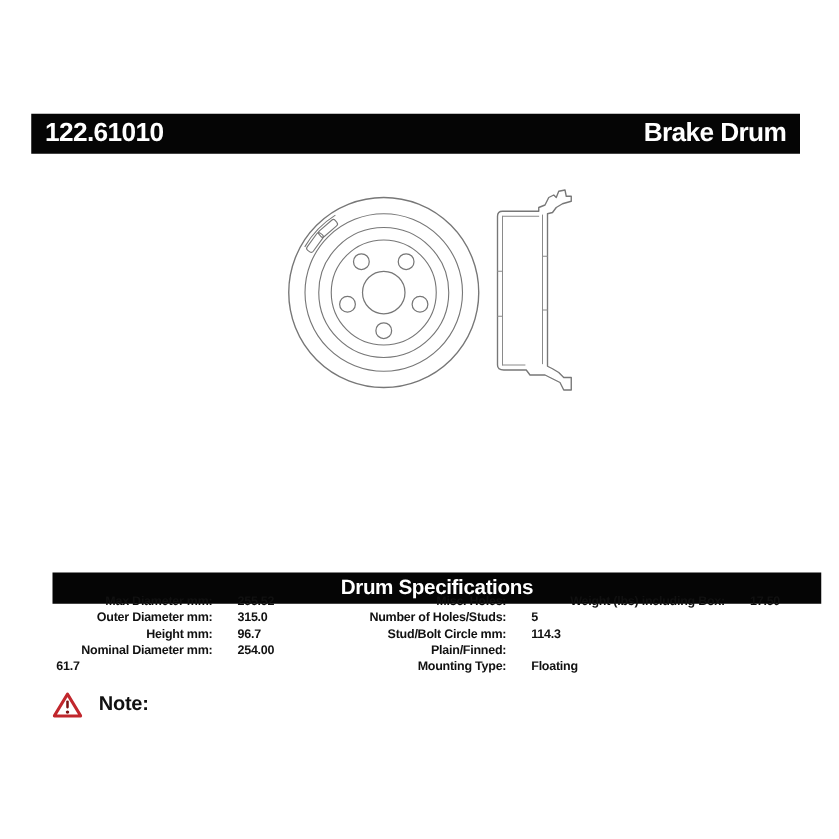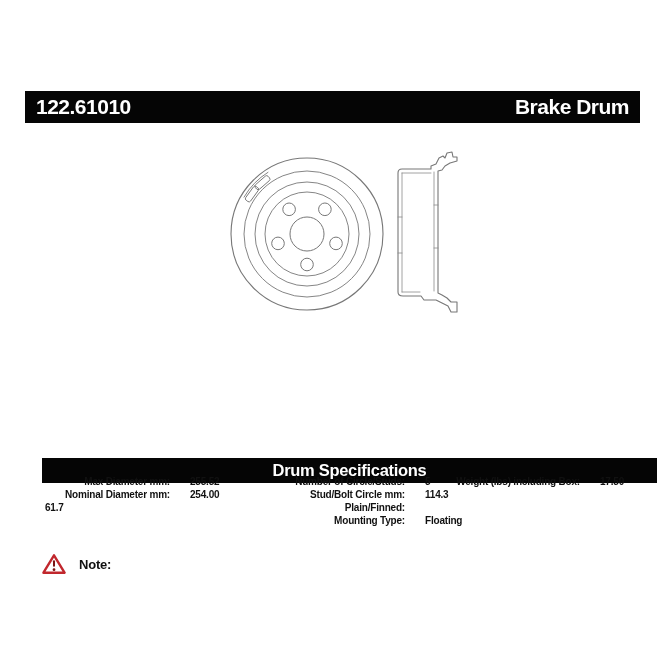--- a/index.html
+++ b/index.html
@@ -33,21 +33,21 @@
     font-size: 10px; font-weight: bold; letter-spacing: -0.2px; white-space: nowrap; align-items: center;
   }
   .spec-row .lbl { text-align: right; flex: none; }
   .spec-col-1 .lbl { width: 145px; }
   .spec-col-2 .lbl { width: 165px; }
   .spec-col-3 .lbl { width: 135px; }
   .spec-row .val { margin-left: 20px; }
 
   
   .note-row { position: absolute; left: 42px; top: 553px; display: flex; align-items: center; }
-  .note-row .note-label { font-size: 13px; font-weight: bold; margin-left: 13px; letter-spacing: -0.2px; }
+  .note-row .note-label { font-size: 16px; font-weight: bold; margin-left: 13px; letter-spacing: -0.2px; }
 </style>
 </head>
 <body>
 
 <div class="bar title-bar">
   <span>122.61010</span>
   <span>Brake Drum</span>
 </div>
 
 <svg class="drawing" width="260" height="185" viewBox="0 0 260 185">
@@ -98,31 +98,43 @@
 <div class="bar spec-bar">
   <span>Drum Specifications</span>
 </div>
 
 <div class="spec-col spec-col-1">
   <div class="spec-row">
     <span class="lbl">Max Diameter mm:</span>
     <span class="val">255.52</span>
   </div>
   <div class="spec-row">
+    <span class="lbl">Outer Diameter mm:</span>
+    <span class="val">315.0</span>
+  </div>
+  <div class="spec-row">
+    <span class="lbl">Height mm:</span>
+    <span class="val">96.7</span>
+  </div>
+  <div class="spec-row">
     <span class="lbl">Nominal Diameter mm:</span>
     <span class="val">254.00</span>
   </div>
   <div class="spec-row">
     <span class="val">61.7</span>
   </div>
 </div>
 
 <div class="spec-col spec-col-2">
   <div class="spec-row">
-    <span class="lbl">Number of Circle/Studs:</span>
+    <span class="lbl">Misc. Holes:</span>
+    <span class="val"></span>
+  </div>
+  <div class="spec-row">
+    <span class="lbl">Number of Holes/Studs:</span>
     <span class="val">5</span>
   </div>
   <div class="spec-row">
     <span class="lbl">Stud/Bolt Circle mm:</span>
     <span class="val">114.3</span>
   </div>
   <div class="spec-row">
     <span class="lbl">Plain/Finned:</span>
     <span class="val"></span>
   </div>

